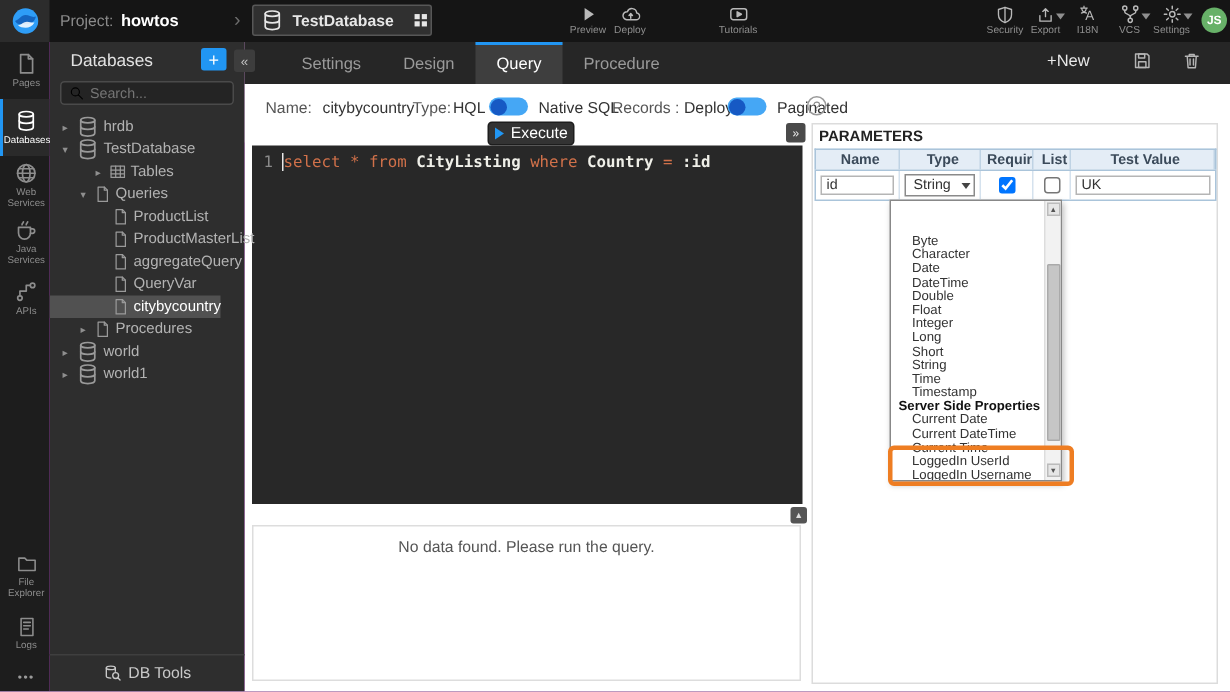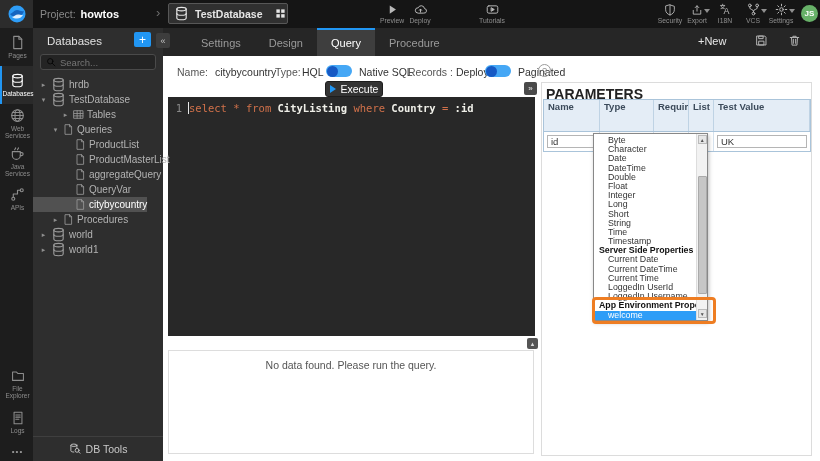--- a/index.html
+++ b/index.html
@@ -77,34 +77,34 @@
   .code-line { white-space:pre; }
   .tok-kw { color:#d1714a; } .tok-op { color:#d1714a; } .tok-pl { color:#ddd; }
   .tok-id { color:#efefe8; font-weight:bold; }
   .code-line .first { border-left:1px solid #e8e8e8; }
   .editor-collapse { position:absolute; left:364px; top:310px; width:11px; height:11px; background:#555; border-radius:2px; color:#ddd; font-size:6px; display:flex; align-items:center; justify-content:center; z-index:6; cursor:pointer; }
   .nodata { position:absolute; left:5px; top:322px; width:366px; height:104px; border:1px solid #ddd; background:#fff; text-align:center; padding-top:8px; font-size:10.5px; color:#555; }
 
   
   .params-collapse { position:absolute; left:361px; top:54px; width:13px; height:13px; background:#4a4a4a; border-radius:2px; color:#eee; font-size:8px; display:flex; align-items:center; justify-content:center; z-index:7; cursor:pointer; }
   .params { position:absolute; left:378px; top:54px; width:271px; height:374px; background:#fff; border:1px solid #dcdcdc; z-index:5; }
-  .params-title { position:absolute; left:4px; top:3px; font-size:14px; font-weight:bold; color:#222; }
+  .params-title { position:absolute; left:4px; top:3px; font-size:10px; font-weight:bold; color:#222; }
   .ptable { position:absolute; left:1px; top:16px; width:268px; }
-  .phead { display:grid; grid-template-columns:56px 54px 35px 25px 1fr; background:#e4edf6; border:1px solid #aac4da; border-bottom:none; height:32px; }
+  .phead { display:grid; grid-template-columns:56px 54px 35px 25px 1fr; background:#e4edf6; border:1px solid #aac4da; border-bottom:none; height:14px;text-align:center; }
   .phead .hc { font-size:9.5px; font-weight:bold; color:#3b4a5a; padding:1px 0 0 4px; border-right:1px solid #bfd3e4; overflow:hidden; white-space:nowrap; }
   .prow { display:grid; grid-template-columns:56px 54px 35px 25px 1fr; border:1px solid #aac4da; height:21px; align-items:center; }
   .prow .pc { padding:0 3px; height:100%; display:flex; align-items:center; border-right:1px solid #d5e2ee; }
   .prow input[type=text] { width:100%; height:13px; border:1px solid #b5b5b5; font-size:9.5px; padding:0 3px; color:#333; font-family:"Liberation Sans",sans-serif; }
   .prow input[type=checkbox] { width:11px; height:11px; margin:0 auto; }
   .pselect { width:48px; height:15px; border:1px solid #8a8a8a; background:#fff; font-size:9.5px; color:#333; display:flex; align-items:center; padding:0 2px 0 5px; justify-content:space-between; cursor:pointer; }
   .pselect .sc { width:0; height:0; border-left:3.5px solid transparent; border-right:3.5px solid transparent; border-top:4px solid #444; }
 
   
   .dropdown { position:absolute; left:430px; top:105px; width:115px; height:188px; background:#fff; border:1px solid #888; box-shadow:1px 2px 4px rgba(0,0,0,.25); z-index:8; display:flex; }
-  .dd-list { width:104px; padding-top:2px; overflow:hidden; }
+  .dd-list { width:104px; padding-top:2px; overflow:hidden;margin-top:20px; }
   .dd-item { height:9.2px; line-height:9.2px; font-size:8.8px; color:#333; padding-left:14px; white-space:nowrap; overflow:hidden; cursor:pointer; }
   .dd-item.g { font-weight:bold; color:#111; padding-left:5px; }
   .dd-item.sel { background:#2e9df7; color:#fff; }
   .dd-scroll { width:11px; background:#f2f2f2; border-left:1px solid #ddd; position:relative; }
   .dd-btn { position:absolute; left:0.5px; width:9px; height:9px; background:#e6e6e6; border:1px solid #bbb; color:#555; font-size:5px; display:flex; align-items:center; justify-content:center; cursor:pointer; }
   .dd-up { top:1px; } .dd-down { bottom:2px; }
   .dd-thumb { position:absolute; left:0.5px; top:42px; width:9px; height:118px; background:#c6c6c6; border:1px solid #aaa; border-radius:1px; cursor:pointer; }
   .orange-box { position:absolute; left:429px; top:269px; width:124px; height:27px; border:3px solid #ee7d22; border-radius:4px; z-index:9; pointer-events:none; }
 </style>
 </head>

